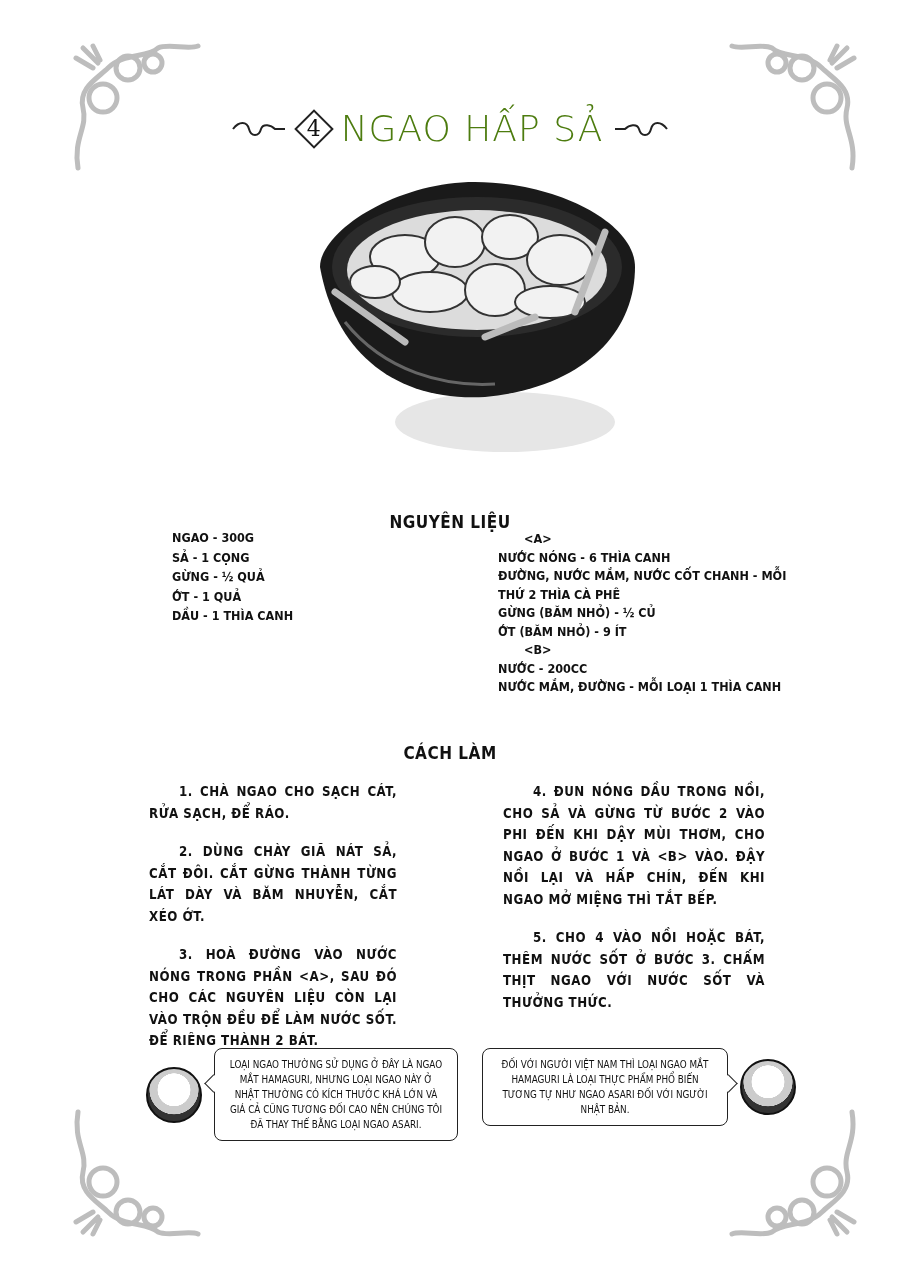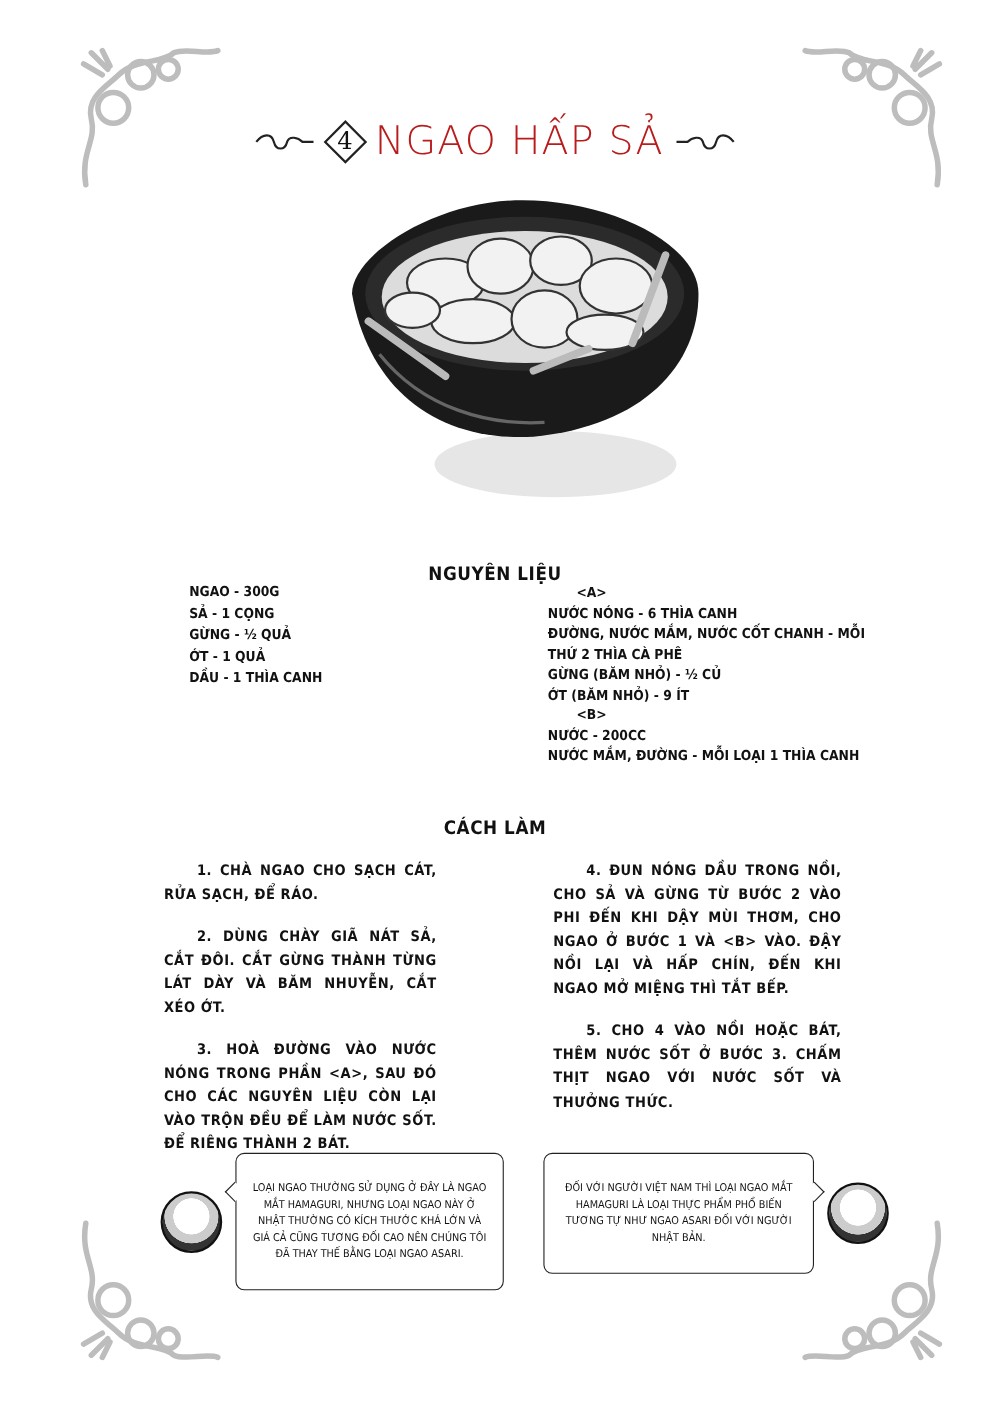--- a/index.html
+++ b/index.html
@@ -9,44 +9,44 @@
   .c-tl { left:68px; top:38px; }
   .c-tr { right:38px; top:38px; transform:scaleX(-1); }
   .c-bl { left:68px; bottom:38px; transform:scaleY(-1); }
   .c-br { right:38px; bottom:38px; transform:scale(-1,-1); }
 
   .title-row { position:absolute; top:108px; left:0; width:900px; display:flex; justify-content:center; align-items:center; gap:10px; }
   .swirl { width:56px; height:20px; }
   .badge { width:34px; height:34px; position:relative; display:flex; align-items:center; justify-content:center; }
   .badge::before { content:""; position:absolute; width:24px; height:24px; border:2px solid #222; transform:rotate(45deg); background:#fff; }
   .badge span { position:relative; font-family:"DejaVu Serif", serif; font-size:22px; }
-  .title { font-family:"DejaVu Sans", sans-serif; font-weight:300; font-size:36px; letter-spacing:1px; color:#b91c1c; }
+  .title { font-family:"DejaVu Sans", sans-serif; font-weight:300; font-size:36px; letter-spacing:1px; color:#4d7c0f; }
 
   .bowl { position:absolute; left:305px; top:172px; width:340px; height:300px; }
 
   .section-h { position:absolute; left:0; width:900px; text-align:center; font-weight:bold; font-size:17px; letter-spacing:0.5px;margin-top:10px; }
   .h-ing { top:502px; }
   .h-steps { top:733px; }
 
   .ing-left { position:absolute; left:172px; top:528px; font-size:12.5px; font-weight:bold; line-height:19.5px; }
   .ing-right { position:absolute; left:498px; top:530px; font-size:12.5px; font-weight:bold; line-height:18.5px; }
   .ing-right .sub { padding-left:26px; }
 
   .steps { position:absolute; font-size:13.2px; font-weight:bold; line-height:21.5px; letter-spacing:0.5px; text-align:justify; }
   .steps p { margin:17px; text-indent:30px; }
   .steps-left { left:132px; top:764px; width:282px; }
   .steps-right { left:486px; top:764px; width:296px; }
 
   .note { position:absolute; display:flex; align-items:center; }
   .avatar { width:52px; height:52px; border-radius:50%; border:2px solid #111; background:radial-gradient(circle at 50% 40%, #fff 0 40%, #ccc 41% 60%, #333 61%); flex-shrink:0; }
-  .bubble { border:1.8px solid #222; border-radius:8px; padding:24px 12px; font-size:9.8px; line-height:15px; text-align:center; background:#fff; position:relative; }
+  .bubble { border:1.8px solid #222; border-radius:8px; padding:8px 12px; font-size:9.8px; line-height:15px; text-align:center; background:#fff; position:relative; }
   .note-left { left:146px; top:1048px; }
   .note-left .bubble { width:218px; margin-left:12px; }
   .note-left .bubble::before { content:""; position:absolute; left:-8px; top:28px; width:12px; height:12px; background:#fff; border-left:1.8px solid #222; border-bottom:1.8px solid #222; transform:rotate(45deg); }
-  .note-right { left:482px; top:1048px;margin-left:12px; }
+  .note-right { left:482px; top:1048px; }
   .note-right .bubble { width:220px; margin-right:12px; }
   .note-right .bubble::after { content:""; position:absolute; right:-8px; top:28px; width:12px; height:12px; background:#fff; border-right:1.8px solid #222; border-top:1.8px solid #222; transform:rotate(45deg); }
 </style>
 </head>
 <body>
 
 <div class="corner c-tl">
   <svg viewBox="0 0 140 140">
       <g fill="none" stroke="#bdbdbd" stroke-width="5" stroke-linecap="round">
     <path d="M10 130 C5 100 20 90 15 70 C10 50 30 40 40 30 C55 15 80 20 90 10 C100 5 120 12 130 8"></path>

